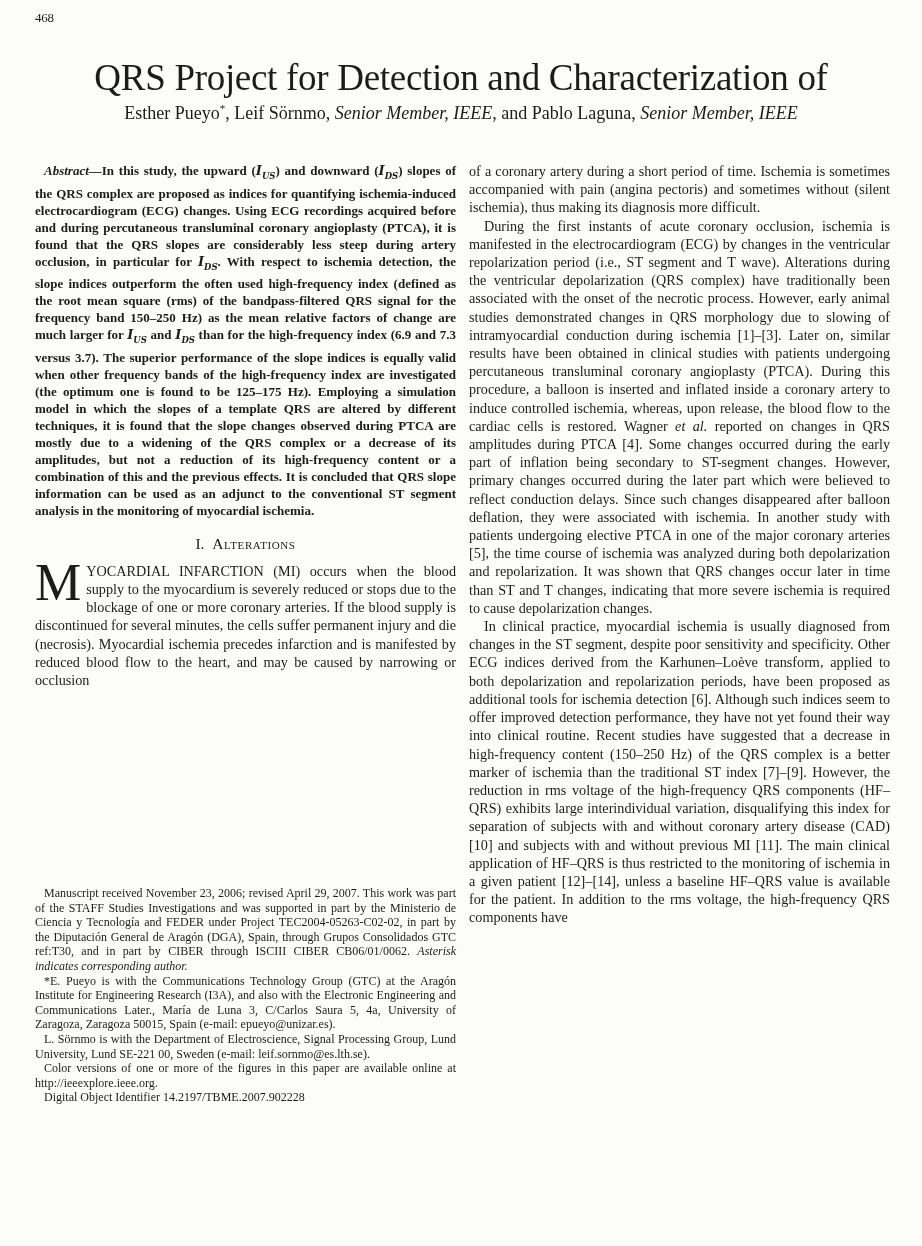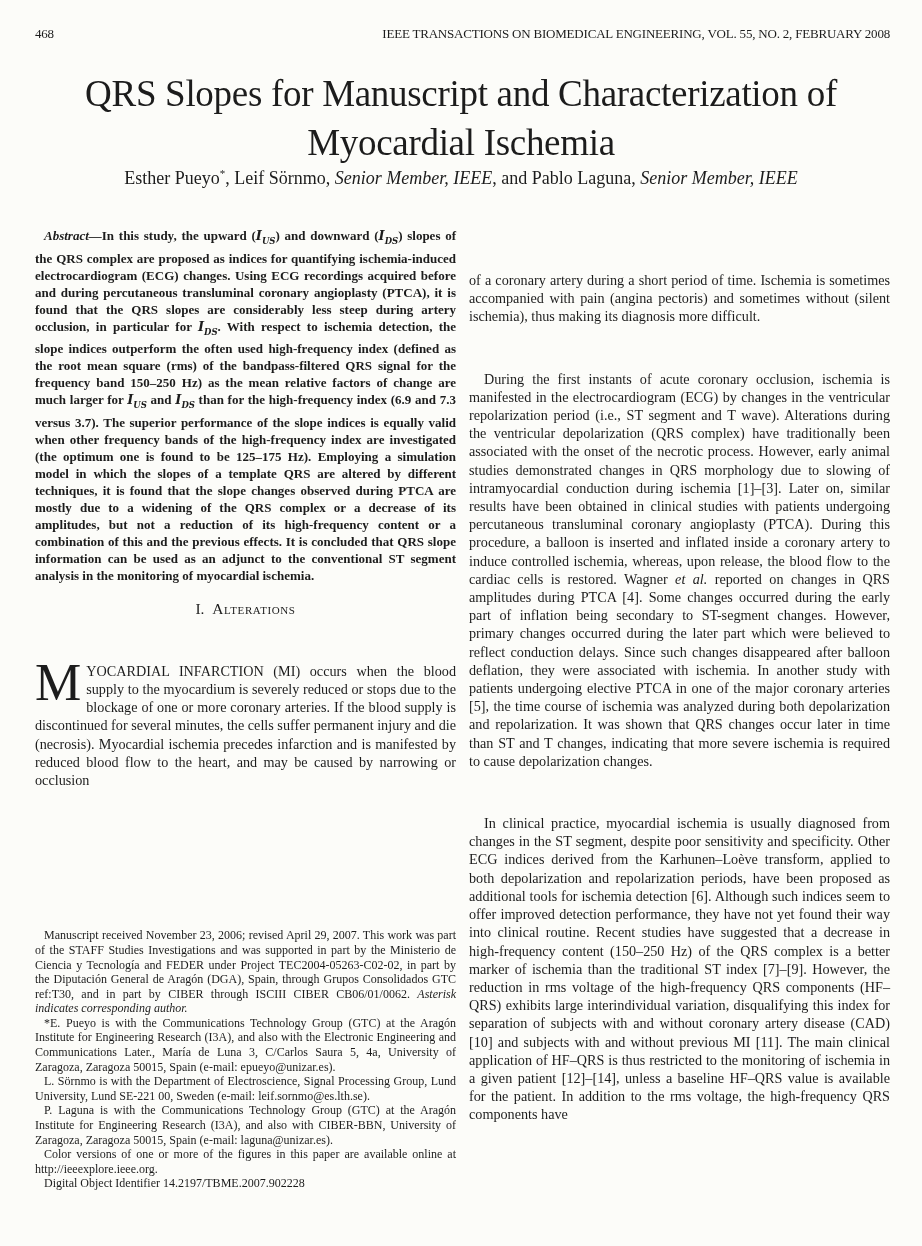--- a/index.html
+++ b/index.html
@@ -11,21 +11,21 @@
   }
   .page {
     position: relative;
     width: 922px; height: 1246px;
     background: #fcfcf9;
     overflow: hidden;
   }
   
   .header-row {
     display: flex; justify-content: space-between; align-items: baseline;
-    padding: 26px 32px 0 35px;
+    padding: 10px 32px 0 35px;
     font-size: 13px; letter-spacing: -0.2px;
   }
   
   .paper-title {
     margin-top: 27px;
     text-align: center;
     font-weight: normal;
     font-size: 37px; line-height: 49px;
     letter-spacing: -0.3px;
   }
@@ -56,68 +56,66 @@
   .mathI sub { font-size: 8.5px; letter-spacing: 0; }
   
   .sec {
     text-align: center;
     font-weight: normal;
     font-size: 15.5px;
     margin: 16px 0 9px 0;
   }
   .sec .sc { font-variant: small-caps; letter-spacing: 0.6px; }
   
-  .body-p { font-size: 14.2px; line-height: 18.2px; margin-top: 44px; }
+  .body-p { font-size: 14.2px; line-height: 18.2px; }
   .body-p.indent { text-indent: 15px; }
   .dropcap {
     float: left;
     font-size: 52px; line-height: 38px;
     margin: 2px 5px 0 0;
   }
   
   .footnotes {
     position: absolute;
-    left: 0; bottom: 4px;
+    left: 0; bottom: 25px;
     width: 421px;
     font-size: 12px; line-height: 14.6px;
     text-align: justify;
   }
   .fn { text-indent: 9px; }
   .fn i { font-style: italic; }
 </style>
 </head>
 <body>
 
 <div class="page">
 
   <div class="header-row">
     <span>468</span>
-    <span>IEEE TRANSACTIONS ON BIOMEDICAL ENGINEERING, VOL. 55, NO. 2, FEBRUARY 2008</span>
   </div>
 
-  <h1 class="paper-title"><span>QRS Slopes for Manuscript and Characterization of</span><br><span>Myocardial Ischemia</span></h1>
+  <h1 class="paper-title"><span>QRS Project for Detection and Characterization of</span><br></h1>
 
   <div class="authors-line"><span>Esther Pueyo</span><sup>*</sup><span>, </span><span>Leif Sörnmo, </span><i>Senior Member, IEEE</i><span>, and </span><span>Pablo Laguna, </span><i>Senior Member, IEEE</i></div>
 
   <div class="columns">
 
     <div class="col col-left">
 
       <p class="abs"><i class="lead">Abstract—</i><span>In this study, the upward (</span><span class="mathI"><span>I</span><sub>US</sub></span><span>) and downward (</span><span class="mathI"><span>I</span><sub>DS</sub></span><span>) slopes of the QRS complex are proposed as indices for quantifying ischemia-induced electrocardiogram (ECG) changes. Using ECG recordings acquired before and during percutaneous transluminal coronary angioplasty (PTCA), it is found that the QRS slopes are considerably less steep during artery occlusion, in particular for </span><span class="mathI"><span>I</span><sub>DS</sub></span><span>. With respect to ischemia detection, the slope indices outperform the often used high-frequency index (defined as the root mean square (rms) of the bandpass-filtered QRS signal for the frequency band 150–250 Hz) as the mean relative factors of change are much larger for </span><span class="mathI"><span>I</span><sub>US</sub></span><span> and </span><span class="mathI"><span>I</span><sub>DS</sub></span><span> than for the high-frequency index (6.9 and 7.3 versus 3.7). The superior performance of the slope indices is equally valid when other frequency bands of the high-frequency index are investigated (the optimum one is found to be 125–175 Hz). Employing a simulation model in which the slopes of a template QRS are altered by different techniques, it is found that the slope changes observed during PTCA are mostly due to a widening of the QRS complex or a decrease of its amplitudes, but not a reduction of its high-frequency content or a combination of this and the previous effects. It is concluded that QRS slope information can be used as an adjunct to the conventional ST segment analysis in the monitoring of myocardial ischemia.</span></p>
 
 
       <h2 class="sec"><span>I.</span>&nbsp;&nbsp;<span class="sc">Alterations</span></h2>
 
       <p class="body-p"><span class="dropcap">M</span><span>YOCARDIAL INFARCTION (MI)</span><span> occurs when the blood supply to the myocardium is severely reduced or stops due to the blockage of one or more coronary arteries. If the blood supply is discontinued for several minutes, the cells suffer permanent injury and die (necrosis). Myocardial ischemia precedes infarction and is manifested by reduced blood flow to the heart, and may be caused by narrowing or occlusion</span></p>
 
       <div class="footnotes">
         <p class="fn"><span>Manuscript received November 23, 2006; revised April 29, 2007. This work was part of the STAFF Studies Investigations and was supported in part by the Ministerio de Ciencia y Tecnología and FEDER under Project TEC2004-05263-C02-02, in part by the Diputación General de Aragón (DGA), Spain, through Grupos Consolidados GTC ref:T30, and in part by CIBER through ISCIII CIBER CB06/01/0062. </span><i>Asterisk indicates corresponding author.</i></p>
         <p class="fn">*E. Pueyo is with the Communications Technology Group (GTC) at the Aragón Institute for Engineering Research (I3A), and also with the Electronic Engineering and Communications Later., María de Luna 3, C/Carlos Saura 5, 4a, University of Zaragoza, Zaragoza 50015, Spain (e-mail: epueyo@unizar.es).</p>
         <p class="fn">L. Sörnmo is with the Department of Electroscience, Signal Processing Group, Lund University, Lund SE-221 00, Sweden (e-mail: leif.sornmo@es.lth.se).</p>
-        <p class="fn">P. Laguna is with the Communications Technology Group (GTC) at the Aragón Institute for Engineering Research (I3A), and also with CIBER-BBN, University of Zaragoza, Zaragoza 50015, Spain (e-mail: laguna@unizar.es).</p>
         <p class="fn">Color versions of one or more of the figures in this paper are available online at http://ieeexplore.ieee.org.</p>
         <p class="fn">Digital Object Identifier 14.2197/TBME.2007.902228</p>
       </div>
     </div>
 
     <div class="col col-right">
       <p class="body-p">of a coronary artery during a short period of time. Ischemia is sometimes accompanied with pain (angina pectoris) and sometimes without (silent ischemia), thus making its diagnosis more difficult.</p>
       <p class="body-p indent"><span>During the first instants of acute coronary occlusion, ischemia is manifested in the electrocardiogram (ECG) by changes in the ventricular repolarization period (i.e., ST segment and T wave). Alterations during the ventricular depolarization (QRS complex) have traditionally been associated with the onset of the necrotic process. However, early animal studies demonstrated changes in QRS morphology due to slowing of intramyocardial conduction during ischemia [1]–[3]. Later on, similar results have been obtained in clinical studies with patients undergoing percutaneous transluminal coronary angioplasty (PTCA). During this procedure, a balloon is inserted and inflated inside a coronary artery to induce controlled ischemia, whereas, upon release, the blood flow to the cardiac cells is restored. Wagner </span><i>et al.</i><span> reported on changes in QRS amplitudes during PTCA [4]. Some changes occurred during the early part of inflation being secondary to ST-segment changes. However, primary changes occurred during the later part which were believed to reflect conduction delays. Since such changes disappeared after balloon deflation, they were associated with ischemia. In another study with patients undergoing elective PTCA in one of the major coronary arteries [5], the time course of ischemia was analyzed during both depolarization and repolarization. It was shown that QRS changes occur later in time than ST and T changes, indicating that more severe ischemia is required to cause depolarization changes.</span></p>
       <p class="body-p indent">In clinical practice, myocardial ischemia is usually diagnosed from changes in the ST segment, despite poor sensitivity and specificity. Other ECG indices derived from the Karhunen–Loève transform, applied to both depolarization and repolarization periods, have been proposed as additional tools for ischemia detection [6]. Although such indices seem to offer improved detection performance, they have not yet found their way into clinical routine. Recent studies have suggested that a decrease in high-frequency content (150–250 Hz) of the QRS complex is a better marker of ischemia than the traditional ST index [7]–[9]. However, the reduction in rms voltage of the high-frequency QRS components (HF–QRS) exhibits large interindividual variation, disqualifying this index for separation of subjects with and without coronary artery disease (CAD) [10] and subjects with and without previous MI [11]. The main clinical application of HF–QRS is thus restricted to the monitoring of ischemia in a given patient [12]–[14], unless a baseline HF–QRS value is available for the patient. In addition to the rms voltage, the high-frequency QRS components have</p>
     </div>

